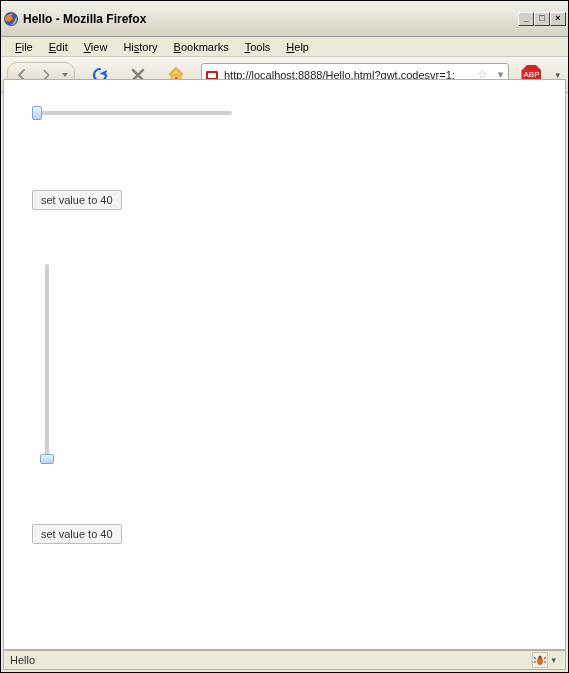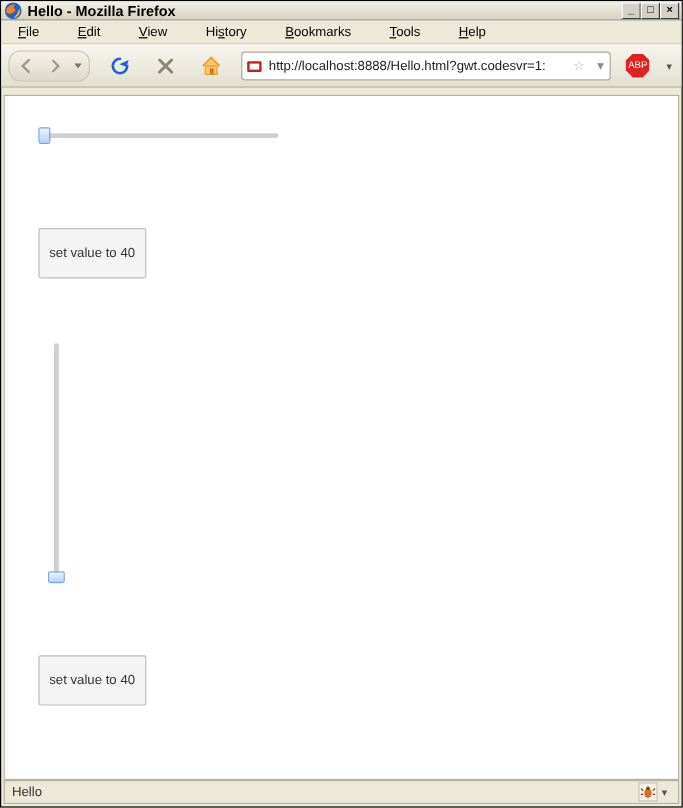--- a/index.html
+++ b/index.html
@@ -8,21 +8,21 @@
     font-size: 11px;
     background: #ece9d8;
     width: 569px;
     height: 673px;
     overflow: hidden;
     position: relative;
     border: 1px solid #000;
   }
   
   .titlebar {
-    height: 16px;
+    height: 36px;
     background: linear-gradient(to bottom, #2a5ab5 0%, #3f6fd0 8%, #2a5ab5 100%);
     background: #4a6ea0;
     display: flex;
     align-items: center;
     padding: 0 2px;
     color: #fff;
     font-weight: bold;
     font-size: 12px;
     border-bottom: 1px solid #999;
     position: relative;
@@ -61,21 +61,21 @@
     cursor: pointer;
     margin-left: 0;
   }
   
   .menubar {
     height: 20px;
     background: #ece9d8;
     display: flex;
     align-items: center;
     padding: 0 6px;
-    gap: 16px;
+    gap: 0;
     border-bottom: 1px solid #d0ccbe;
     font-size: 11px;
   }
   .menu-item {
     padding: 2px 8px;
     cursor: pointer;
   }
   .menu-item .ul { text-decoration: underline; }
   
   .navbar {
@@ -180,21 +180,21 @@
     width:10px; height:14px;
     background: linear-gradient(to bottom, #eaf3ff, #b9d4f3);
     border:1px solid #7ba6d6;
     border-radius:2px;
     cursor:pointer;
   }
   .hslider .thumb { left:0; top:0; }
   
   .gwt-btn {
     display:inline-block;
-    padding: 14px 8px;
+    padding: 3px 8px;
     font-size: 11px;
     background: #f4f4f4;
     border:1px solid #bdbdbd;
     border-radius:2px;
     cursor:pointer;
     color:#333;
   }
   .gap-big { height: 54px; }
   
   .vslider {

